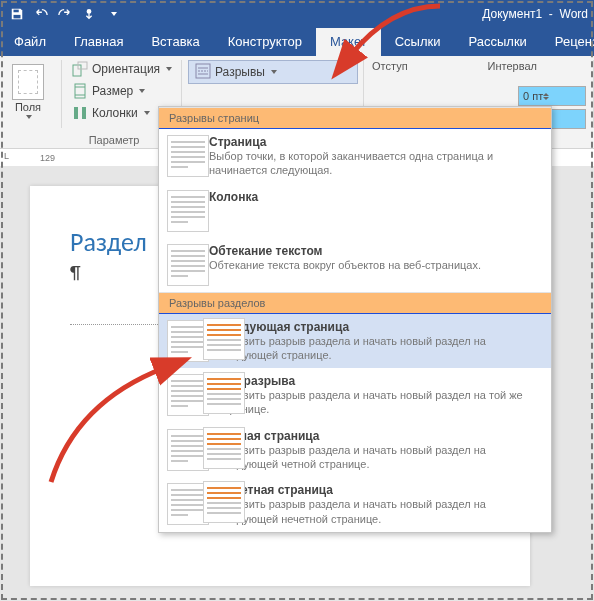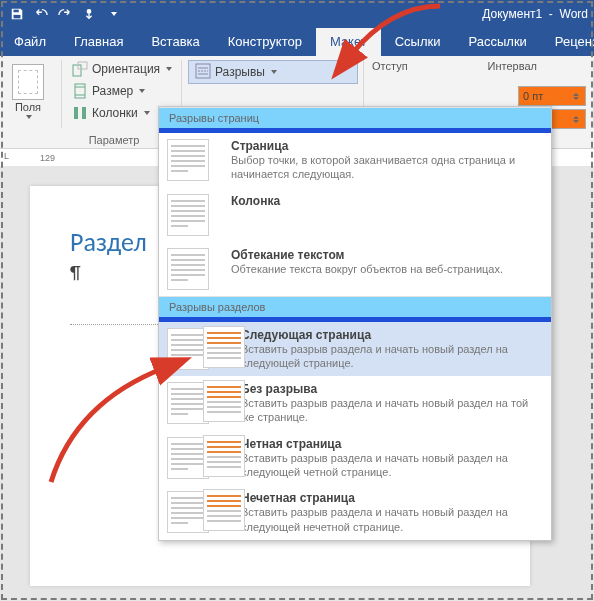--- a/index.html
+++ b/index.html
@@ -21,37 +21,37 @@
   .polya-icon:before{content:"";position:absolute;left:5px;right:5px;top:5px;bottom:5px;border:1px dashed #c0c0c0}
   .polya-lbl{font-size:11px;color:#444;margin-top:1px}
   .stackbtn{display:flex;align-items:center;height:22px;gap:4px;padding:0 4px;cursor:pointer}
   .ic{width:16px;height:16px;display:inline-flex;align-items:center;justify-content:center}
   .dd{width:0;height:0;border-left:3px solid transparent;border-right:3px solid transparent;border-top:4px solid #666;margin-left:2px}
   .dd.w{border-top-color:#fff}
   .ribbonMid{flex:0 0 170px}
   .breaksBtn{height:22px;display:flex;align-items:center;border:1px solid #a5b4d0;background:#d4e0f3;padding:0 6px;cursor:pointer;gap:4px;margin-top:2px}
   .otstup{flex:1;padding:4px 8px}
   .otlbl{font-size:11px;color:#555;display:inline-block}
-  .spin{width:60px;height:18px;border:1px solid #ababab;background:#f97316;display:flex;align-items:center;justify-content:space-between;padding:0 2px 0 4px;font-size:11px}
+  .spin{width:60px;height:18px;border:1px solid #ababab;background:#7dd3fc;display:flex;align-items:center;padding:0 2px 0 4px;font-size:11px}
   .spin .arrs{width:10px;display:flex;flex-direction:column}
   .spin .a{width:0;height:0;border-left:3px solid transparent;border-right:3px solid transparent}
   .spin .up{border-bottom:3px solid #666;margin-bottom:1px}
   .spin .dn{border-top:3px solid #666}
   .ruler{height:18px;background:#fff;border-bottom:1px solid #d0d0d0;display:flex;align-items:center;font-size:9px;color:#777;padding-left:40px;position:relative}
   .ruler .L{position:absolute;left:4px;top:2px;width:12px;font-size:9px;color:#777}
   .ruler .t{width:40px;text-align:center}
   .docarea{position:absolute;left:0;right:0;top:166px;bottom:0;background:#e6e6e6;padding:20px 0 0 30px}
   .page{width:500px;height:400px;background:#fff;box-shadow:0 0 4px rgba(0,0,0,.15);padding:40px 40px;box-sizing:border-box;position:relative}
   .sectText{font-size:26px;color:#2e74b5;font-family:Calibri,Arial}
   .pilcrow{font-size:18px;color:#444;font-family:Calibri,Arial;margin-top:4px}
   .pbreak{border-top:1px dotted #999;font-size:10px;color:#888;text-align:center;margin-top:40px;padding-top:2px}
   
   .menu{position:absolute;left:158px;top:106px;width:392px;background:#fff;border:1px solid #c6c6c6;box-shadow:2px 2px 6px rgba(0,0,0,.25);z-index:50}
-  .mhead{background:#7dd3fc;color:#666;font-size:11px;padding:4px 10px;border-bottom:5px solid #1d4ed8;border-top:1px solid #e3e3e3}
-  .mitem{display:flex;padding:6px 8px;gap:22px;cursor:pointer}
+  .mhead{background:#fdba74;color:#666;font-size:11px;padding:4px 10px;border-bottom:1px solid #1d4ed8;border-top:1px solid #e3e3e3}
+  .mitem{display:flex;padding:6px 8px;gap:0;cursor:pointer}
   .mitem:hover,.mitem.sel{background:#d4e0f3}
   .micon{width:40px;height:40px;flex-shrink:0;border:1px solid #d0d0d0;background:#fff;position:relative}
   .micon .ln{position:absolute;left:3px;right:3px;height:2px;background:#c9c9c9}
   .micon.second{margin-top:-2px;margin-left:-6px}
   .double{width:52px;display:flex;gap:-4px}
   .mtxt{flex:1}
   .mtitle{font-weight:600;font-size:12px;color:#444}
   .mdesc{font-size:11px;color:#777;line-height:1.3}
   
   .arrow{position:absolute;z-index:80;pointer-events:none}

